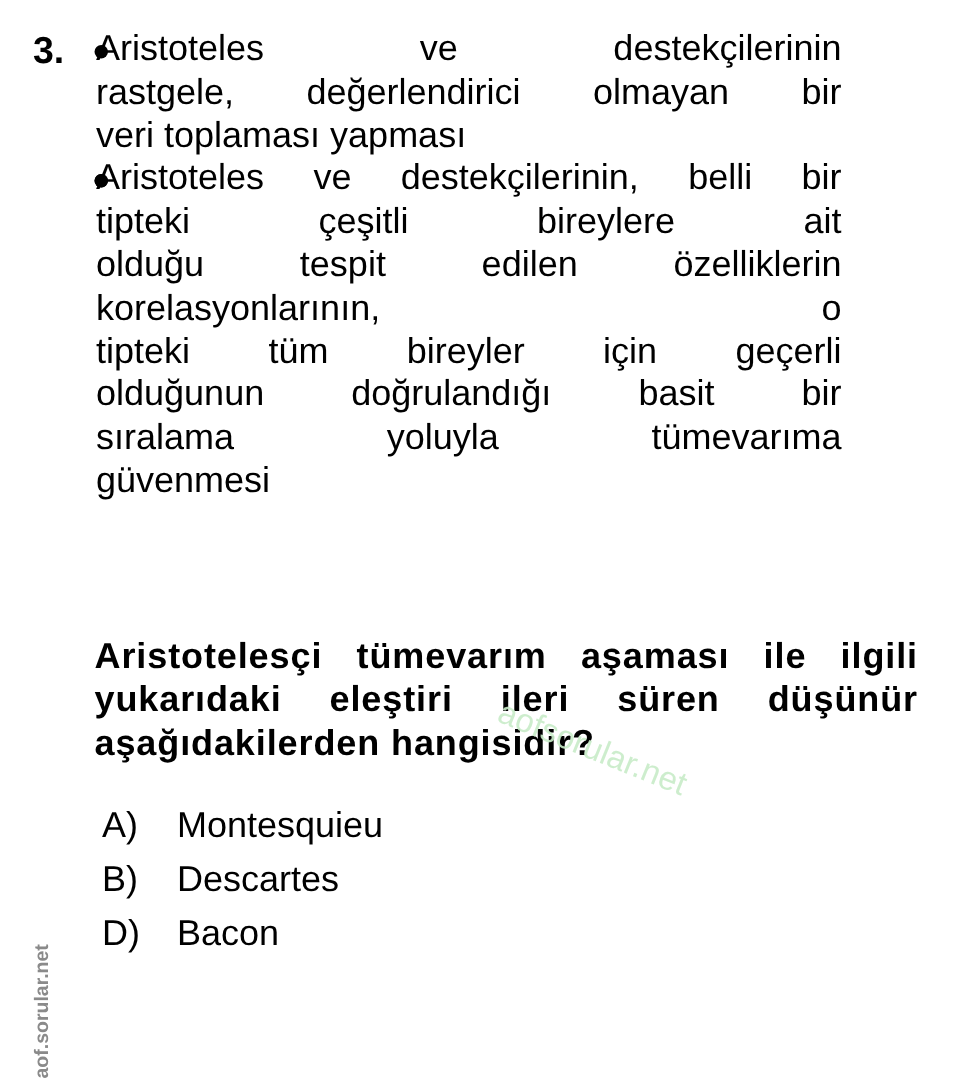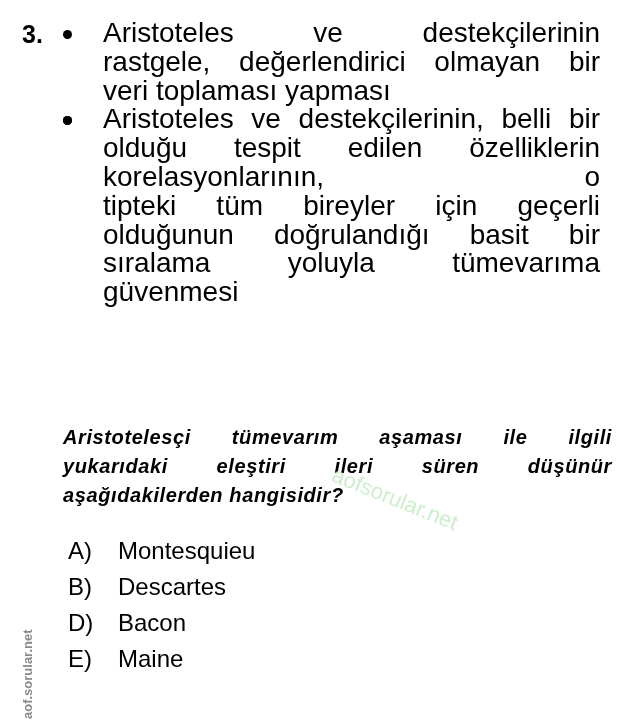--- a/index.html
+++ b/index.html
@@ -36,23 +36,23 @@
     .bullet-dot {
       position: absolute;
       left: 63px;
       top: 11px;
       width: 9px;
       height: 9px;
       border-radius: 50%;
       background: #000000;
     }
     .bullet-text {
-      margin-left: 103px;
+      margin-left: 64px;
       width: 497px;
-      font-size: 28px;
+      font-size: 24px;
       line-height: 28.8px;
       text-align: justify;
       text-align-last: justify;
       word-spacing: 0;
     }
     .line {
       display: block;
       text-align: justify;
       text-align-last: justify;
       height: 28.8px;
@@ -60,25 +60,24 @@
     }
     .line.left {
       text-align: center;
       text-align-last: left;
     }
     .question {
       position: absolute;
       left: 63px;
       top: 423px;
       width: 549px;
-      font-size: 20px;
+      font-size: 24px;
       font-weight: bold;
       line-height: 29px;
       letter-spacing: 0.6px;
-      font-style: italic;
     }
     .options {
       position: absolute;
       left: 68px;
       top: 533px;
     }
     .option {
       height: 36px;
       font-size: 24px;
       line-height: 36px;
@@ -126,20 +125,21 @@
       <span class="line left">veri toplaması yapması</span>
     </div>
   </div>
   <div class="bullet-item">
     <span class="bullet-dot"></span>
   </div>
   <div class="bullet-item">
     <span class="bullet-dot"></span>
     <div class="bullet-text">
       <span class="line">Aristoteles ve destekçilerinin, belli bir</span>
+      <span class="line">tipteki çeşitli bireylere ait</span>
       <span class="line">olduğu tespit edilen özelliklerin</span>
       <span class="line">korelasyonlarının, o</span>
       <span class="line">tipteki tüm bireyler için geçerli</span>
       <span class="line">olduğunun doğrulandığı basit bir</span>
       <span class="line">sıralama yoluyla tümevarıma</span>
       <span class="line left">güvenmesi</span>
     </div>
   </div>
 </div>
 
@@ -152,19 +152,16 @@
 <div class="options">
   <div class="option">
     <span class="option-letter">A)</span><span>Montesquieu</span>
   </div>
   <div class="option">
     <span class="option-letter">B)</span><span>Descartes</span>
   </div>
   <div class="option">
     <span class="option-letter">D)</span><span>Bacon</span>
   </div>
-  <div class="option">
-    <span class="option-letter">E)</span><span>Maine</span>
-  </div>
 </div>
 
 <div class="watermark-diag">aofsorular.net</div>
 <div class="watermark-vert">aof.sorular.net</div>
 
 </body></html>

